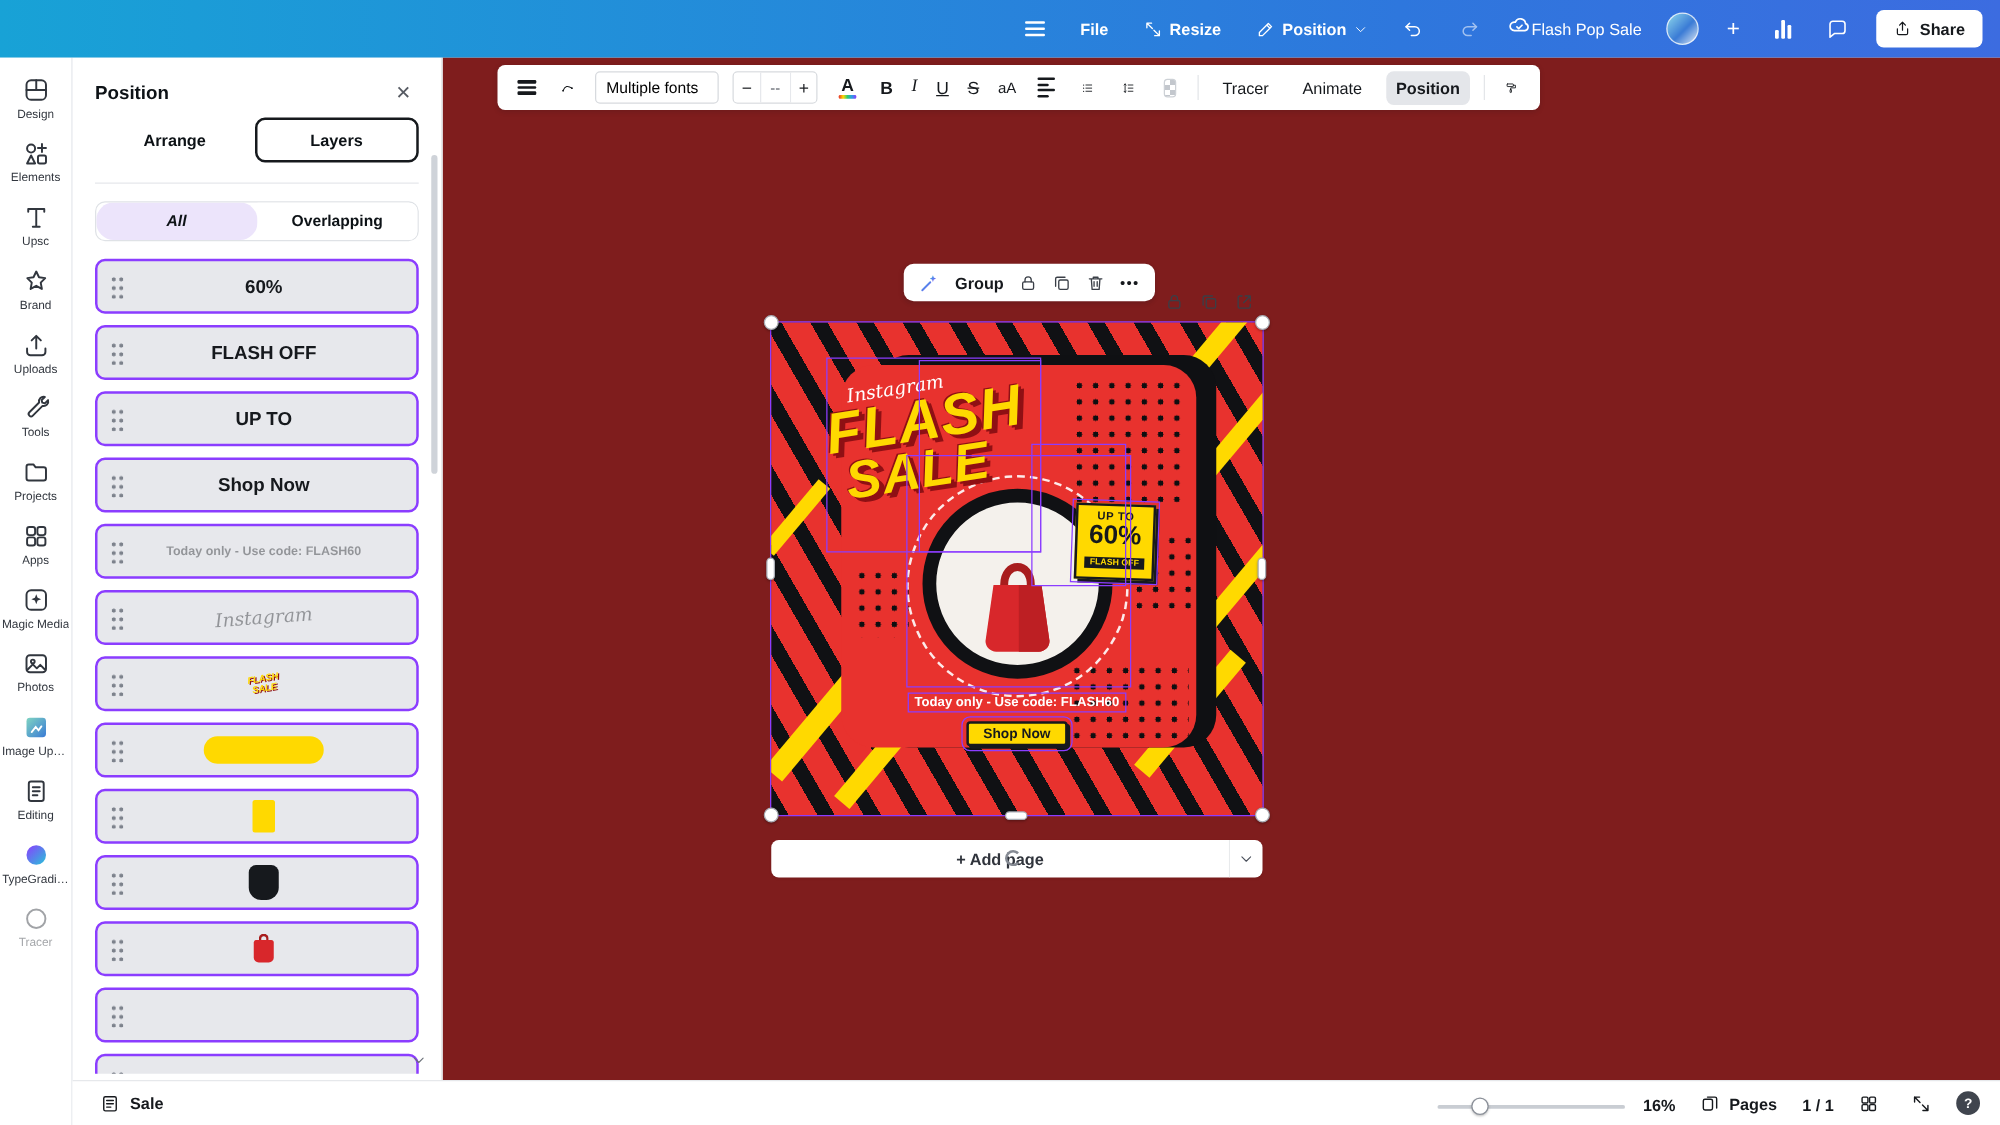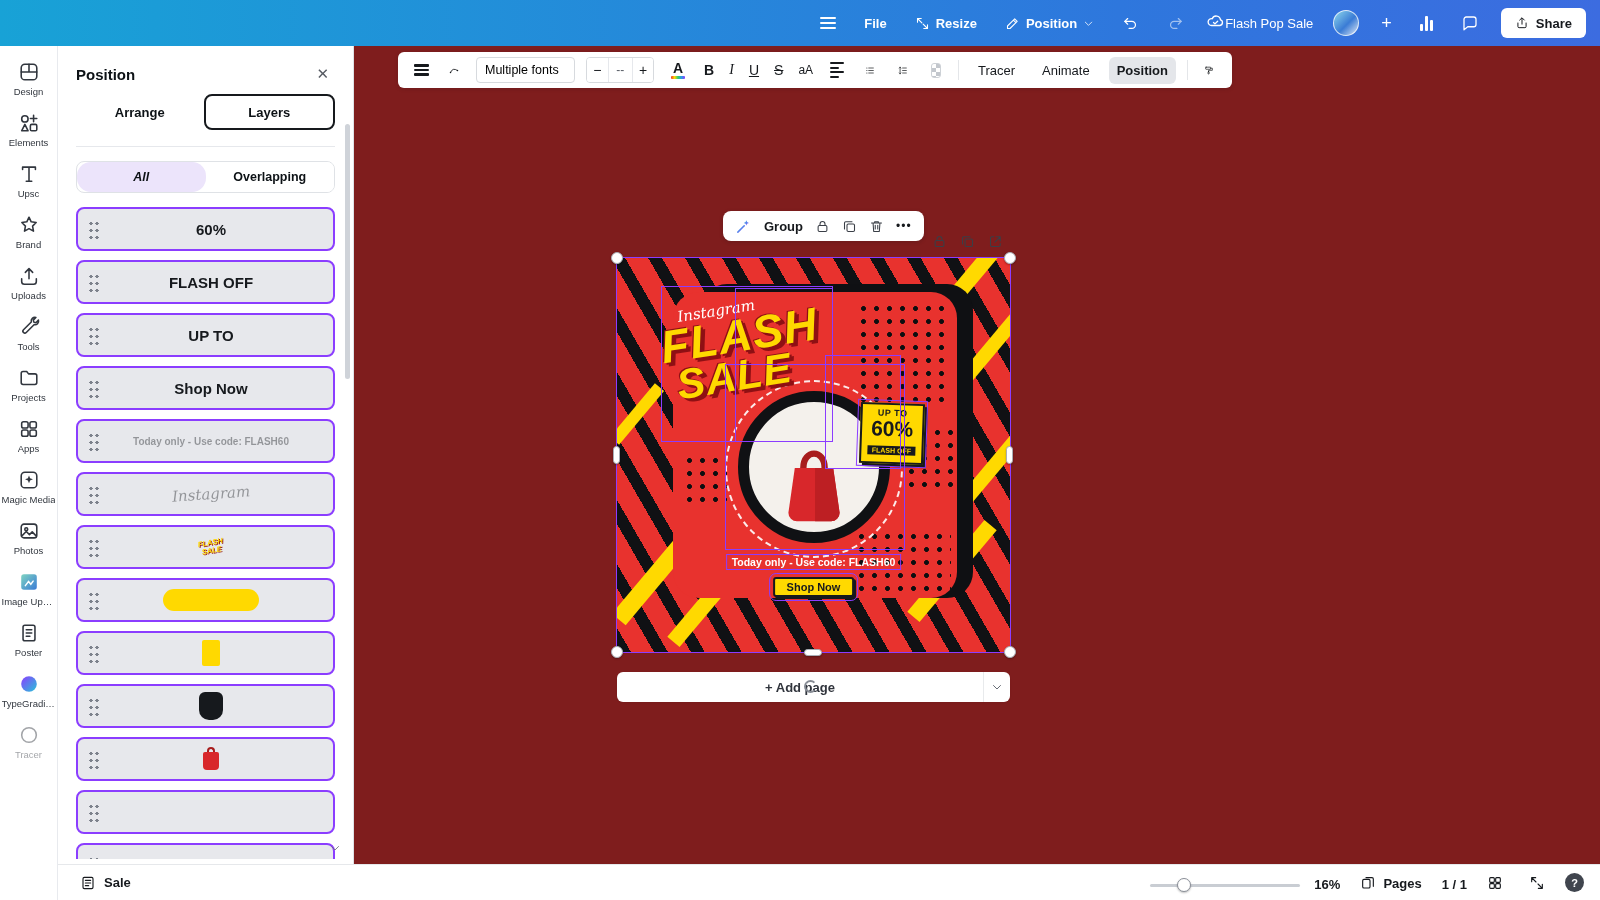--- a/index.html
+++ b/index.html
@@ -321,21 +321,21 @@
         <rect x="3.5" y="3.5" width="17" height="17" rx="3" fill="url(#g-up)"></rect>
         <path d="M8 16l3.5-4.5 2.5 3 2.5-3.5" fill="none" stroke="#fff" stroke-width="1.6" stroke-linecap="round"></path>
         </svg>
       <span class="sb-label">Image Upsc...</span>
     </button>
     <button class="sb-item">
       <svg class="ic" width="22" height="22" viewBox="0 0 24 24">
         <rect x="5.5" y="3.5" width="13" height="17" rx="2"></rect>
           <path d="M9 8.5h6M9 12h6M9 15.5h4"></path>
         </svg>
-      <span class="sb-label">Poster</span>
+      <span class="sb-label">Editing</span>
     </button>
     <button class="sb-item">
       <svg width="22" height="22" viewBox="0 0 24 24">
         <circle cx="12" cy="12" r="8.5" fill="url(#g-type)"></circle>
         </svg>
       <span class="sb-label">TypeGradie...</span>
     </button>
     <button class="sb-item sb-faded">
       <svg class="ic" width="22" height="22" viewBox="0 0 24 24">
         <circle cx="12" cy="12" r="8"></circle>

